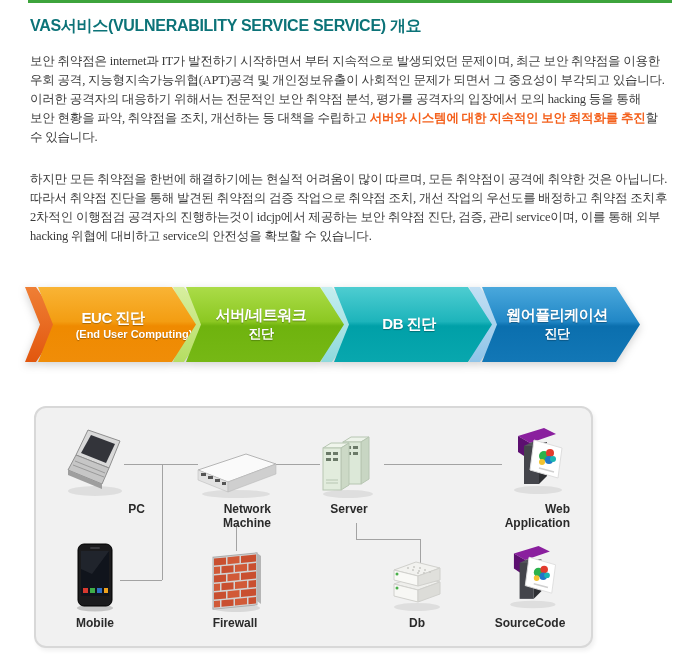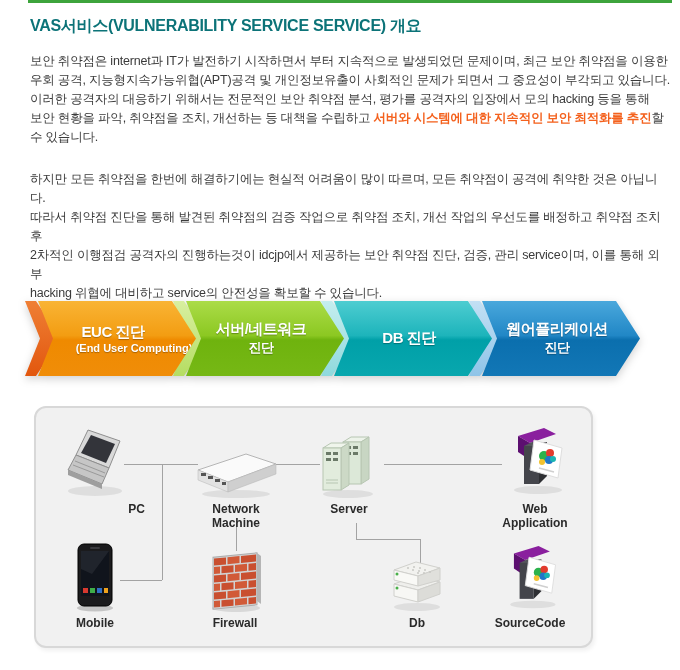--- a/index.html
+++ b/index.html
@@ -5,29 +5,29 @@
   html,body{margin:0;padding:0;background:#ffffff;}
   body{font-family:"Liberation Sans","DejaVu Sans",sans-serif;}
   .page{position:relative;width:680px;height:670px;background:#fff;overflow:hidden;}
 
   .top-rule{position:absolute;left:28px;top:0;width:644px;height:3px;background:#3da43c;}
 
   .page-title{position:absolute;left:30px;top:16px;margin:0;font-size:16px;font-weight:bold;
     color:#0c7378;letter-spacing:-0.3px;}
 
   .para{position:absolute;left:30px;width:640px;font-size:12.5px;line-height:19px;
-    color:#3a3a3a;letter-spacing:-0.2px;}
+    color:#3a3a3a;letter-spacing:-0.2px;font-family:Liberation Serif, serif;}
   .para-1{top:52px;}
   .para-2{top:170px;}
   .hl{color:#f4611d;font-weight:bold;}
 
   
   .process{position:absolute;left:0;top:287px;width:680px;height:75px;
     filter:drop-shadow(0 3px 4px rgba(0,0,0,0.18));}
-  .arrow{position:absolute;top:14px;height:93px;width:158px;text-align:right;}
+  .arrow{position:absolute;top:0;height:93px;width:158px;text-align:right;}
   .a-echo{position:absolute;left:-13px;top:0;width:36px;height:75px;z-index:0;
     clip-path:polygon(0 0,11px 0,100% 50%,11px 100%,0 100%,15px 50%);}
   .a-body{position:absolute;left:0;top:0;width:158px;height:75px;z-index:1;
     clip-path:polygon(0 0,134px 0,100% 50%,134px 100%,0 100%,15px 50%);
     display:flex;flex-direction:column;justify-content:center;align-items:center;
     box-sizing:border-box;padding:0 20px 0 12px;}
   .a-l1{color:#fff;font-weight:bold;font-size:15px;letter-spacing:-0.5px;
     text-shadow:0 1px 1px rgba(0,0,0,0.3);white-space:nowrap;}
   .a-l2{color:#fff;font-weight:bold;font-size:13px;letter-spacing:-0.5px;
     text-shadow:0 1px 1px rgba(0,0,0,0.3);white-space:nowrap;}
@@ -45,21 +45,21 @@
   
   .diagram{position:absolute;left:34px;top:406px;width:559px;height:242px;
     background:#f1f1f1;border:2px solid #d8d8d8;border-radius:12px;box-sizing:border-box;
     box-shadow:2px 3px 4px rgba(0,0,0,0.06);}
   .conn{position:absolute;background:#a3a3a3;}
   .node{position:absolute;width:96px;text-align:center;}
   .icon-wrap{display:flex;align-items:flex-end;justify-content:center;}
   .row-top .icon-wrap{height:78px;}
   .row-bottom .icon-wrap{height:72px;}
   .nlabel{font-size:12px;font-weight:bold;color:#2a2a2a;line-height:14px;margin-top:2px;}
-  .nlabel.narrow{width:70px;margin-left:auto;margin-right:auto;}
+  .nlabel.narrow{width:70px;margin-left:auto;margin-right:auto;text-align:right;}
   svg{display:block;margin:0 auto;}
 </style>
 </head>
 <body>
 
 <div class="page">
 
   <div class="top-rule"></div>
 
   <h1 class="page-title">VAS서비스(VULNERABILITY SERVICE SERVICE) 개요</h1>

